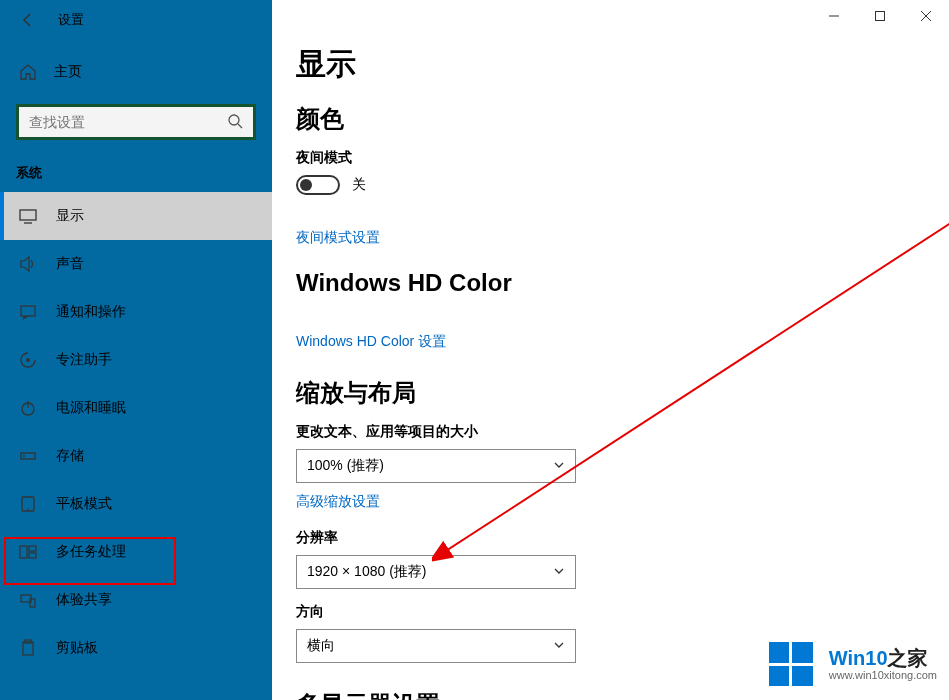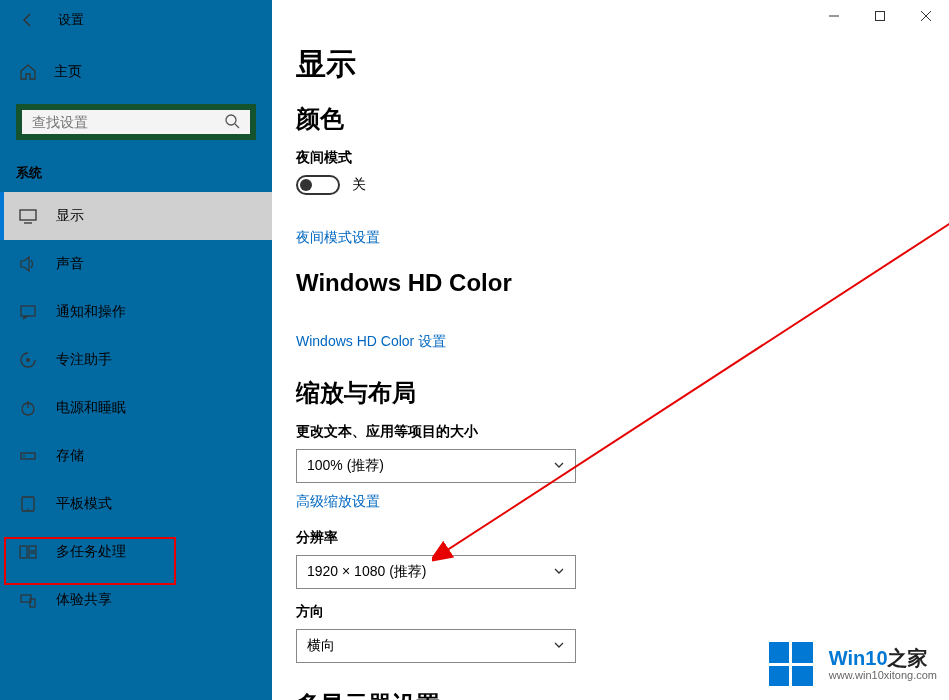--- a/index.html
+++ b/index.html
@@ -37,21 +37,21 @@
     display: flex; align-items: center;
     height: 48px;
     padding: 0 18px;
     gap: 16px;
     margin-top: 8px;
     cursor: pointer;
   }
   .search-wrap { padding: 8px 16px 16px 16px; }
   .search-box {
     background: #f4f4f4;
-    border: 6px solid #14532d;
+    border: 3px solid #14532d;
     height: 36px;
     display: flex; align-items: center;
     padding: 0 10px;
   }
   .search-box input {
     flex: 1; border: none; outline: none;
     background: transparent;
     font-size: 14px; color: #555;
     font-family: inherit;
   }
@@ -266,20 +266,29 @@
       </div>
       <div class="nav-item">
         <span class="nav-icon">
             <svg width="18" height="18" viewBox="0 0 18 18">
               <rect x="2" y="4" width="10" height="7" stroke="#333" stroke-width="1.2" fill="none"></rect>
               <rect x="11" y="8" width="5" height="8" stroke="#333" stroke-width="1.2" fill="none"></rect>
             </svg>
           </span>
         <span class="nav-label">体验共享</span>
       </div>
+      <div class="nav-item">
+        <span class="nav-icon">
+            <svg width="18" height="18" viewBox="0 0 18 18">
+              <rect x="4" y="3" width="10" height="13" stroke="#333" stroke-width="1.2" fill="none"></rect>
+              <rect x="6" y="1" width="6" height="3" stroke="#333" stroke-width="1.2" fill="none"></rect>
+            </svg>
+          </span>
+        <span class="nav-label">剪贴板</span>
+      </div>
     </div>
 
     <div class="highlight-box"></div>
   </div>
 
   <div class="main">
     <div class="win-controls">
       <div class="wc-btn">
           <svg width="12" height="12" viewBox="0 0 12 12">
             <line x1="1" y1="6" x2="11" y2="6" stroke="#333" stroke-width="1"></line>

